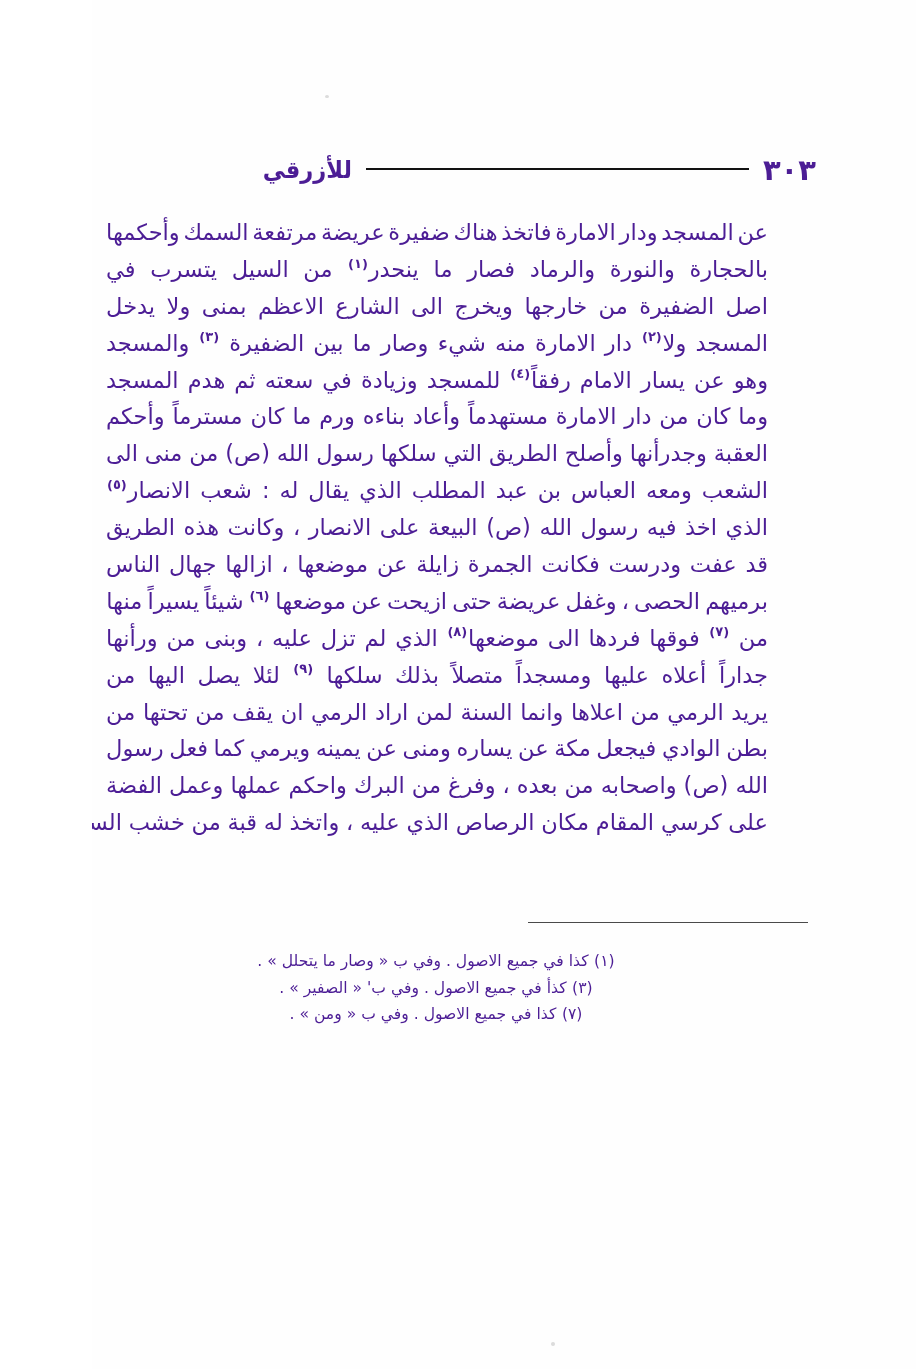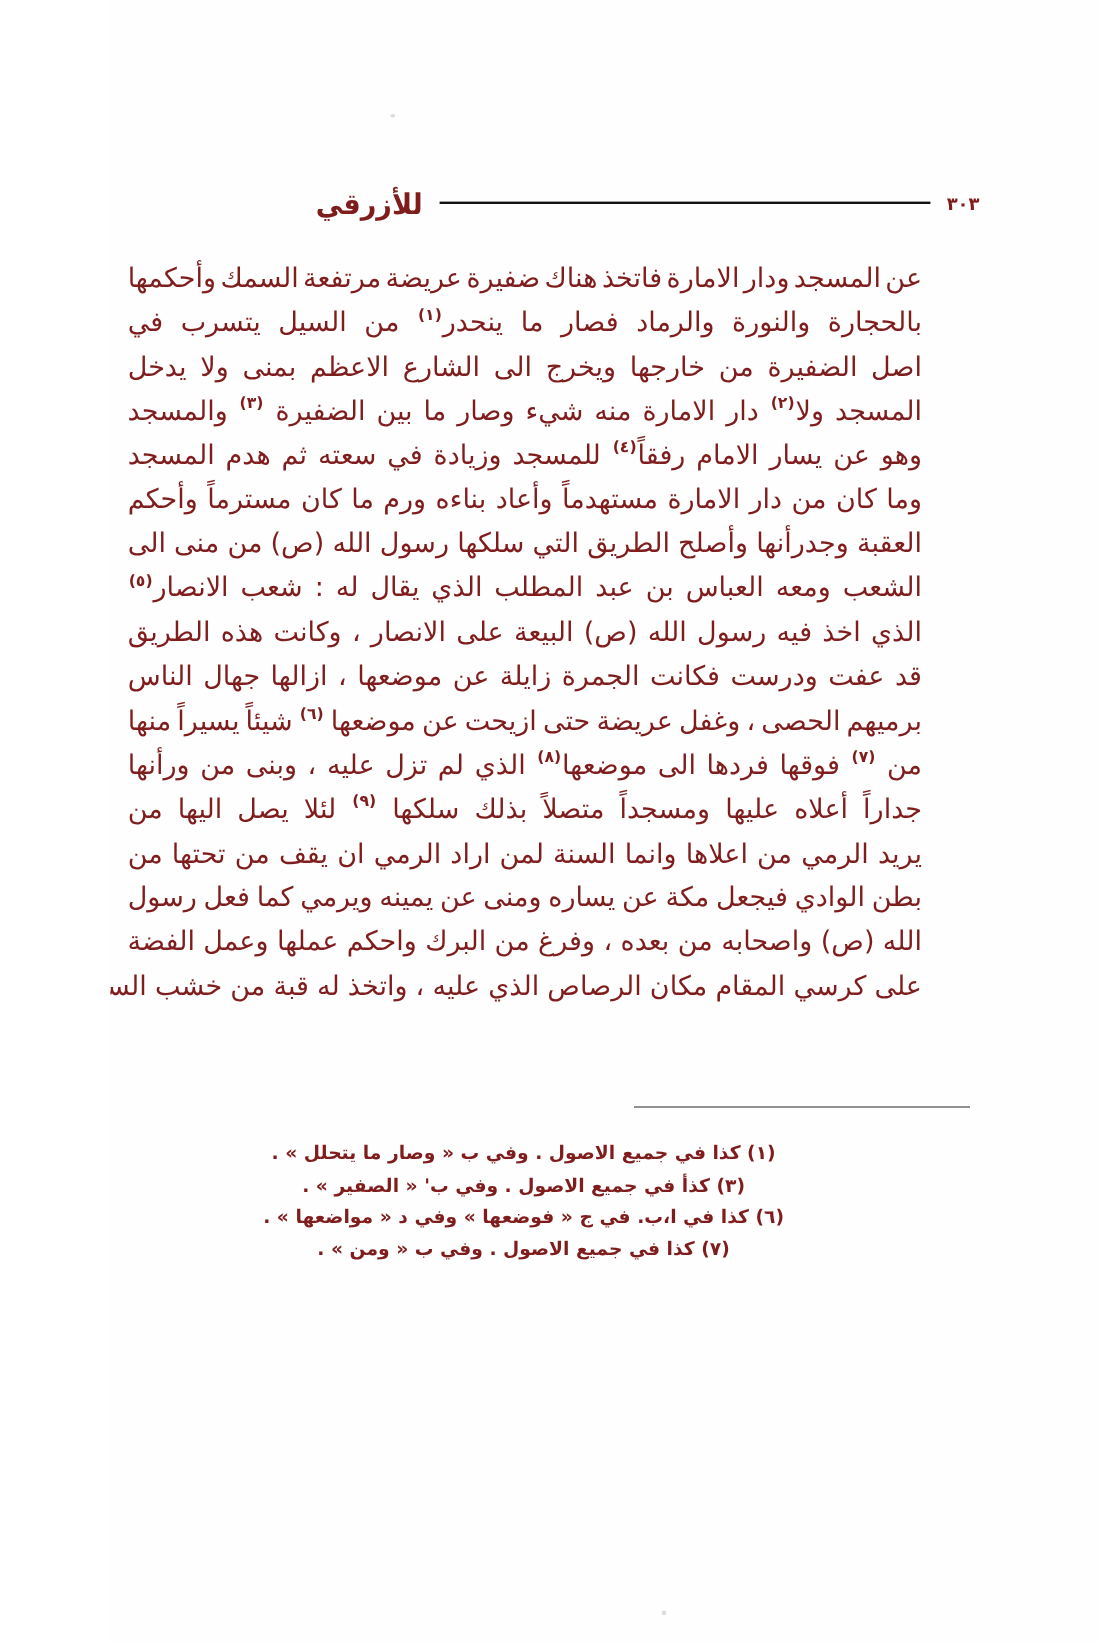--- a/index.html
+++ b/index.html
@@ -8,21 +8,21 @@
     background: #ffffff;
   }
 
   .page {
     position: relative;
     width: 824px;
     height: 1369px;
     background: #fefefe;
     overflow: hidden;
     font-family: "DejaVu Sans", sans-serif;
-    color: #7f1d1d;
+    color: #4c1d95;
   }
 
   
   .header {
     position: absolute;
     top: 150px;
     left: 165px;
     right: 100px;
     height: 40px;
     display: flex;
@@ -42,21 +42,21 @@
   }
 
   .header-rule {
     flex: 1 1 auto;
     height: 0;
     border-top: 2.2px solid #121212;
     margin-bottom: 2px;
   }
 
   .header-folio {
-    font-size: 15px;
+    font-size: 29px;
     font-weight: 700;
     line-height: 1;
     white-space: nowrap;
     direction: rtl;
   }
 
   
   .body-block {
     position: absolute;
     top: 214px;
@@ -117,21 +117,21 @@
     width: 660px;
     direction: rtl;
     text-align: center;
   }
 
   .fn-item {
     font-size: 15.6px;
     line-height: 26.6px;
     white-space: nowrap;
     direction: rtl;
-    font-weight: 700;
+    font-weight: 400;
   }
 
   .fn-num {
     margin-left: 0.35em;
   }
 
   
   .speck {
     position: absolute;
     background: #b9b9b9;
@@ -399,17 +399,16 @@
         <span class="w">خشب</span>
         <span class="w">الساج</span>
       </div>
     </div>
 
   <div class="fn-rule"></div>
 
   <div class="footnotes">
       <div class="fn-item"><span class="fn-num">(١)</span><span>كذا في جميع الاصول . وفي ب « وصار ما يتحلل » .</span></div>
       <div class="fn-item"><span class="fn-num">(٣)</span><span>كذأ في جميع الاصول . وفي ب' « الصفير » .</span></div>
-      <div class="fn-item"><span class="fn-num">(٦)</span><span>كذا في ا،ب. في ج « فوضعها » وفي د « مواضعها » .</span></div>
       <div class="fn-item"><span class="fn-num">(٧)</span><span>كذا في جميع الاصول . وفي ب « ومن » .</span></div>
     </div>
 
 </div>
 
 </body></html>

